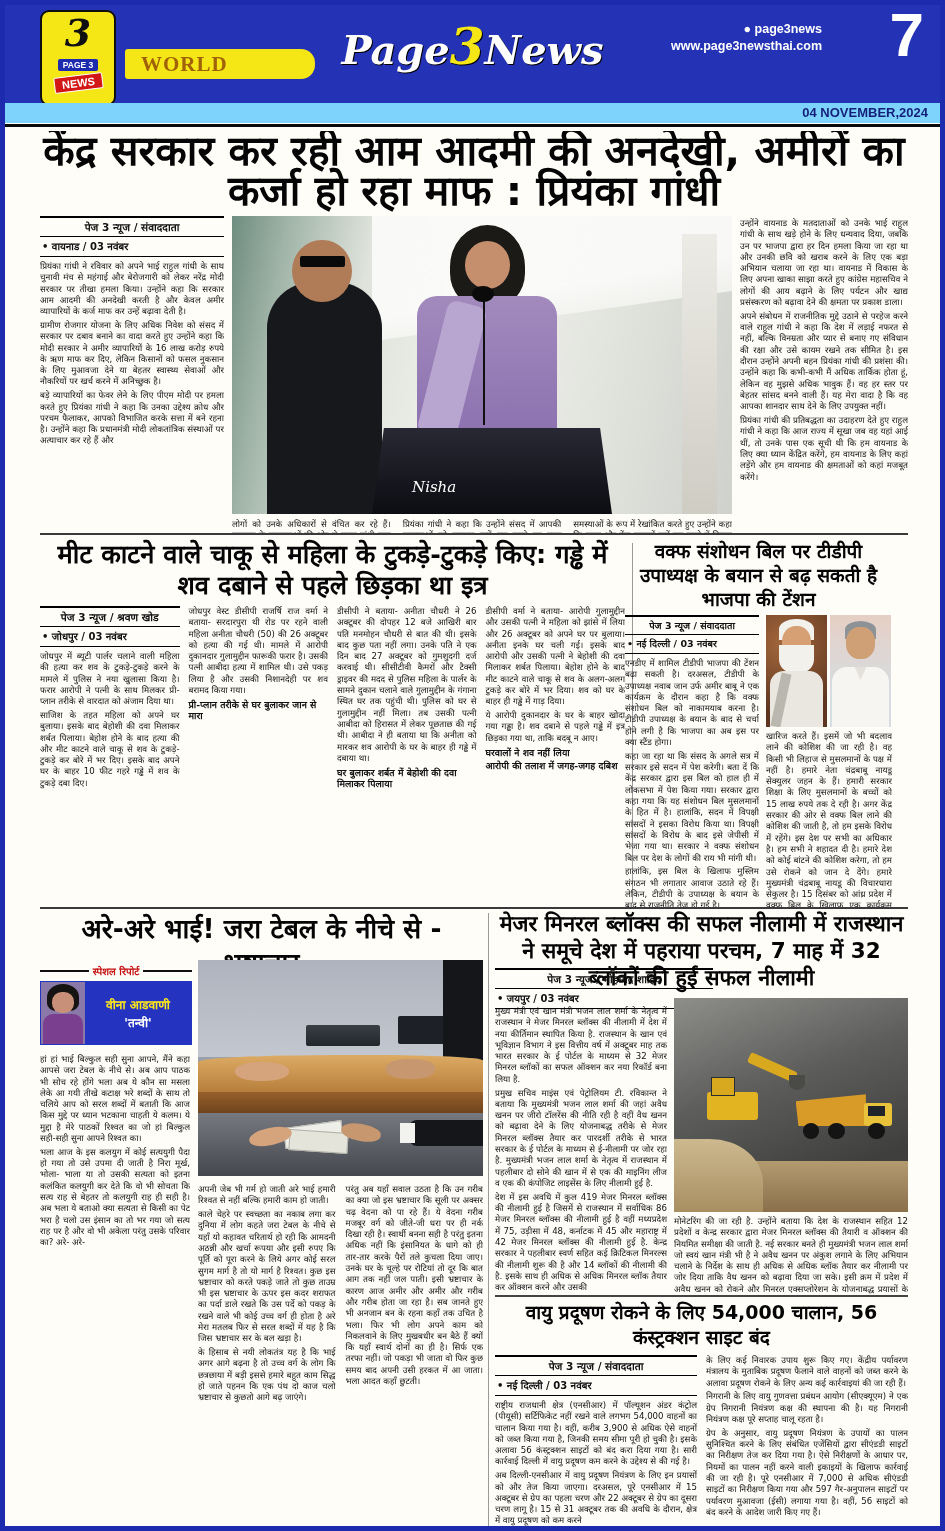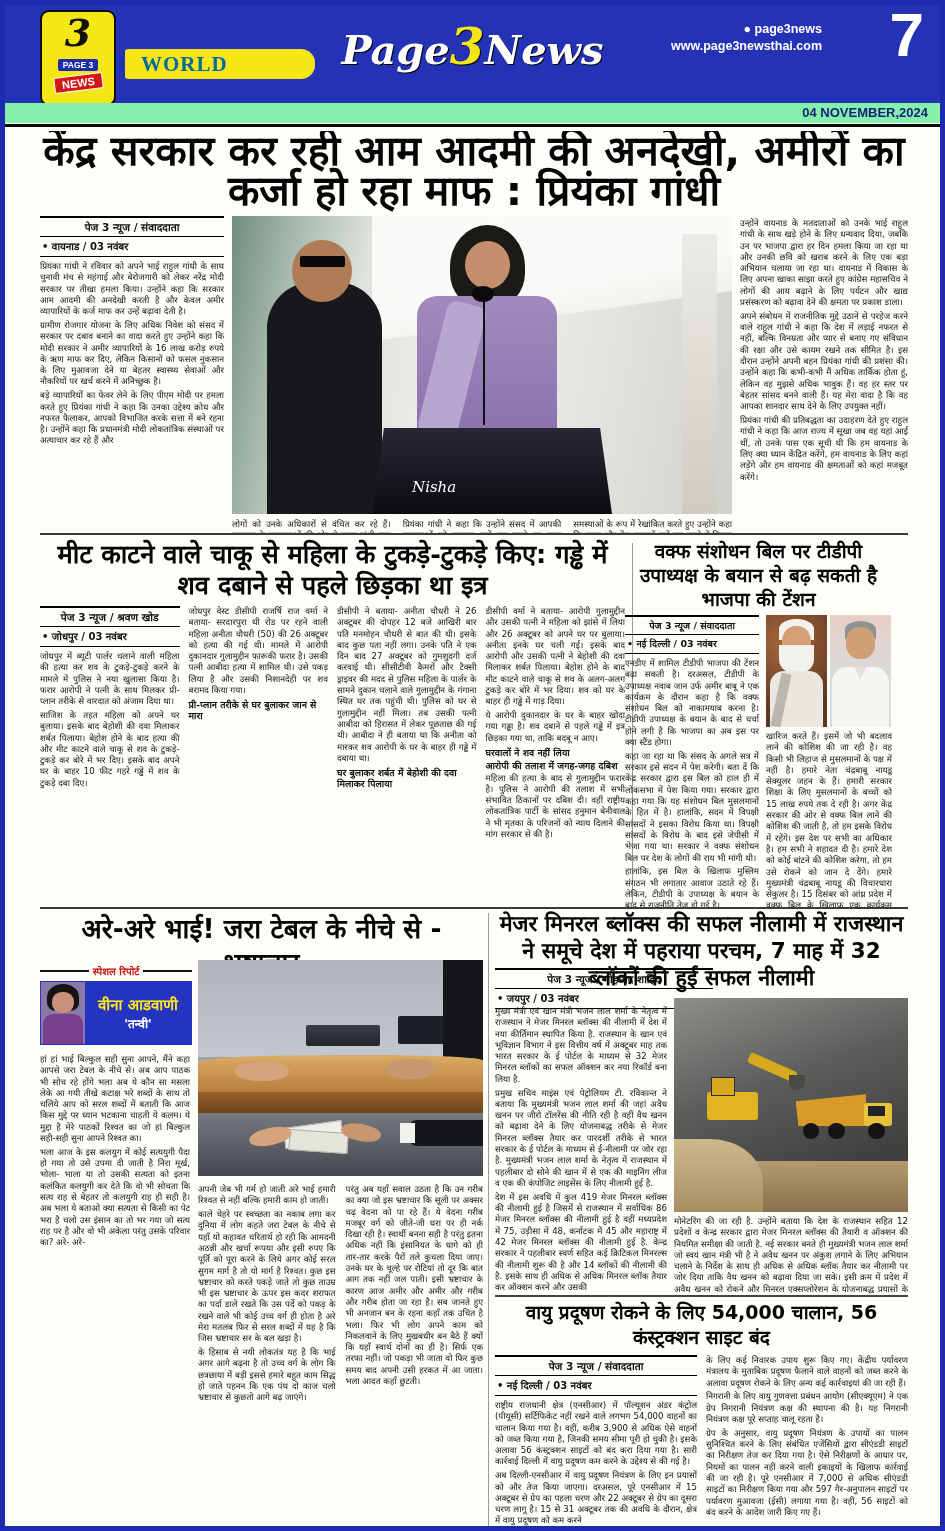--- a/index.html
+++ b/index.html
@@ -8,27 +8,27 @@
   
   .hdr{position:absolute;left:0;top:0;width:935px;height:118px;background:#2433b5;}
   .logo{position:absolute;left:35px;top:5px;width:76px;height:96px;background:#f5e616;
         border:2px solid #0e0e0e;border-radius:9px;text-align:center;box-sizing:border-box;}
   .logo-3{font-family:"DejaVu Serif",serif;font-style:italic;font-weight:800;font-size:38px;line-height:40px;color:#101010;margin-top:1px;}
   .logo-sub{display:inline-block;background:#1d2bae;color:#fff;font:700 8.5px "Liberation Sans",sans-serif;padding:1px 5px;border-radius:2px;}
   .logo-badge{display:inline-block;background:#d31616;color:#fff;font:800 11px "Liberation Sans",sans-serif;
         transform:rotate(-7deg);padding:1px 7px;border-radius:2px;border:1px solid #fff;margin-top:3px;}
   .world{position:absolute;left:120px;top:44px;width:190px;height:30px;background:#f5e616;border-radius:3px 14px 14px 3px;
         display:flex;align-items:center;padding-left:16px;box-sizing:border-box;}
-  .world span{font-family:"Liberation Serif",serif;font-weight:700;font-size:21px;color:#0369a1;letter-spacing:1px;}
+  .world span{font-family:"Liberation Serif",serif;font-weight:700;font-size:21px;color:#a16207;letter-spacing:1px;}
   .masthead{position:absolute;left:240px;right:240px;top:12px;text-align:center;white-space:nowrap;}
   .mh-w{font-family:"DejaVu Serif",serif;font-weight:800;font-style:italic;font-size:40px;color:#fff;text-shadow:1px 1px 0 #000;}
   .mh-3{font-family:"DejaVu Serif",serif;font-weight:800;font-style:italic;font-size:50px;color:#f5e616;text-shadow:1px 1px 0 #000;}
   .social{position:absolute;right:118px;top:16px;text-align:right;color:#fff;font:700 12.5px "Liberation Sans",sans-serif;line-height:17px;}
   .seven{position:absolute;right:16px;top:-6px;color:#fff;font:800 62px "Liberation Sans",sans-serif;}
-  .datestrip{position:absolute;left:0;bottom:0;width:100%;height:20px;background:#86efac;text-align:right;
+  .datestrip{position:absolute;left:0;bottom:0;width:100%;height:20px;background:#7dd3fc;text-align:right;
         font:800 13px/20px "Liberation Sans",sans-serif;color:#151f7a;padding-right:12px;box-sizing:border-box;}
   .main-rule{position:absolute;left:0;top:119px;width:935px;height:3px;background:#0a0a0a;}
   .hrule{position:absolute;background:#3a3a3a;height:2px;}
   .vrule{position:absolute;background:#9a9a9a;width:1px;}
   
   .headline{font-weight:800;text-align:center;color:#050505;margin:0;}
   .para{font-size:8.6px;line-height:11.3px;text-align:justify;margin:0 0 2.5px;break-inside:avoid-column;}
   .subhead{font-weight:700;font-size:9.3px;line-height:11.5px;text-align:left;margin:2px 0 1px;}
   .byline{border-top:2.2px solid #000;margin-bottom:4px;break-inside:avoid;}
   .byline-top{border-bottom:1.6px solid #000;text-align:center;font-weight:700;font-size:10.5px;padding:2px 0;}
@@ -93,21 +93,21 @@
   .sr-head{display:flex;align-items:center;gap:4px;}
   .sr-line{flex:1;height:2px;background:#101010;}
   .sr-label{font-weight:700;font-size:10px;color:#c41414;white-space:nowrap;}
   .author-row{display:flex;margin-top:3px;height:62px;border:1px solid #2433c0;}
   .author-photo{width:44px;height:100%;position:relative;background:#8a79a8;overflow:hidden;}
   .author-photo div{position:absolute;}
   .au-hair{left:14%;top:4%;width:72%;height:42%;background:#161412;border-radius:50% 50% 30% 30%;}
   .au-face{left:26%;top:16%;width:48%;height:34%;background:#c99079;border-radius:46%;}
   .au-dress{left:4%;top:52%;width:92%;height:48%;background:#7b3f8f;border-radius:10px 10px 0 0;}
   .author-panel{flex:1;background:#2433c0;display:flex;flex-direction:column;align-items:center;justify-content:center;gap:1px;}
-  .author-name{color:#ffe81a;font-weight:800;font-size:15px;}
+  .author-name{color:#ffe81a;font-weight:800;font-size:12px;}
   .pen-name{color:#fff;font-weight:700;font-size:12px;}
   .a4-photo{position:absolute;left:158px;top:48px;width:285px;height:216px;overflow:hidden;background:#9aa0ac;}
   .a4-photo div{position:absolute;}
   .dk-wall{left:0;top:0;width:100%;height:45%;background:linear-gradient(#aeb3bd,#c3c7cf);}
   .dk-books{left:38%;top:30%;width:26%;height:10%;background:linear-gradient(#3a3f46,#23262b);border-radius:2px;}
   .dk-laptop{left:70%;top:26%;width:22%;height:13%;background:#1d2026;border-radius:2px;}
   .dk-suit{right:0;top:0;width:14%;height:100%;background:#15161a;}
   .dk-top{left:0;top:44%;width:100%;height:18%;background:linear-gradient(#dcab64,#b57c3a);border-radius:50% 40% 0 0/18% 14% 0 0;}
   .dk-edge{left:0;top:61%;width:100%;height:10%;background:linear-gradient(#96602a,#6f441d);}
   .dk-under{left:0;top:71%;width:100%;height:29%;background:linear-gradient(#76797f,#44474d);}
@@ -180,21 +180,21 @@
     <h1 class="headline">केंद्र सरकार कर रही आम आदमी की अनदेखी, अमीरों का कर्जा हो रहा माफ : प्रियंका गांधी</h1>
     <div class="a1-row">
       <div class="a1-left">
         <div class="byline">
           <div class="byline-top">पेज 3 न्यूज / संवाददाता</div>
           <div class="byline-date">• वायनाड / 03 नवंबर</div>
         </div>
         <div>
             <p class="para">प्रियंका गांधी ने रविवार को अपने भाई राहुल गांधी के साथ चुनावी मंच से महंगाई और बेरोजगारी को लेकर नरेंद्र मोदी सरकार पर तीखा हमला किया। उन्होंने कहा कि सरकार आम आदमी की अनदेखी करती है और केवल अमीर व्यापारियों के कर्ज माफ कर उन्हें बढ़ावा देती है।</p>
             <p class="para">ग्रामीण रोजगार योजना के लिए अधिक निवेश को संसद में सरकार पर दबाव बनाने का वादा करते हुए उन्होंने कहा कि मोदी सरकार ने अमीर व्यापारियों के 16 लाख करोड़ रुपये के ऋण माफ कर दिए, लेकिन किसानों को फसल नुकसान के लिए मुआवजा देने या बेहतर स्वास्थ्य सेवाओं और नौकरियों पर खर्च करने में अनिच्छुक है।</p>
-            <p class="para">बड़े व्यापारियों का फेवर लेने के लिए पीएम मोदी पर हमला करते हुए प्रियंका गांधी ने कहा कि उनका उद्देश्य क्रोध और नफरत फैलाकर, आपको विभाजित करके सत्ता में बने रहना है। उन्होंने कहा कि प्रधानमंत्री मोदी लोकतांत्रिक संस्थाओं पर अत्याचार कर रहे हैं और</p>
+            <p class="para">बड़े व्यापारियों का फेवर लेने के लिए पीएम मोदी पर हमला करते हुए प्रियंका गांधी ने कहा कि उनका उद्देश्य क्रोध और परचम फैलाकर, आपको विभाजित करके सत्ता में बने रहना है। उन्होंने कहा कि प्रधानमंत्री मोदी लोकतांत्रिक संस्थाओं पर अत्याचार कर रहे हैं और</p>
           </div>
       </div>
       <div class="a1-mid">
         <div class="photo1">
           <div class="p1-canopy"></div>
           <div class="p1-pillar"></div>
           <div class="p1-man"></div>
           <div class="p1-man-head"></div>
           <div class="p1-shades"></div>
           <div class="p1-hair"></div>
@@ -232,21 +232,20 @@
     <p class="para">जोधपुर में ब्यूटी पार्लर चलाने वाली महिला की हत्या कर शव के टुकड़े-टुकड़े करने के मामले में पुलिस ने नया खुलासा किया है। फरार आरोपी ने पत्नी के साथ मिलकर प्री-प्लान तरीके से वारदात को अंजाम दिया था।</p>
         <p class="para">साजिश के तहत महिला को अपने घर बुलाया। इसके बाद बेहोशी की दवा मिलाकर शर्बत पिलाया। बेहोश होने के बाद हत्या की और मीट काटने वाले चाकू से शव के टुकड़े-टुकड़े कर बोरे में भर दिए। इसके बाद अपने घर के बाहर 10 फीट गहरे गड्ढे में शव के टुकड़े दबा दिए।</p>
         <p class="para">जोधपुर वेस्ट डीसीपी राजर्षि राज वर्मा ने बताया- सरदारपुरा थी रोड पर रहने वाली महिला अनीता चौधरी (50) की 26 अक्टूबर को हत्या की गई थी। मामले में आरोपी दुकानदार गुलामुद्दीन फारूकी फरार है। उसकी पत्नी आबीदा हत्या में शामिल थी। उसे पकड़ लिया है और उसकी निशानदेही पर शव बरामद किया गया।</p>
         <p class="para subhead">प्री-प्लान तरीके से घर बुलाकर जान से मारा</p>
         <p class="para">डीसीपी ने बताया- अनीता चौधरी ने 26 अक्टूबर की दोपहर 12 बजे आखिरी बार पति मनमोहन चौधरी से बात की थी। इसके बाद कुछ पता नहीं लगा। उनके पति ने एक दिन बाद 27 अक्टूबर को गुमशुदगी दर्ज करवाई थी। सीसीटीवी कैमरों और टैक्सी ड्राइवर की मदद से पुलिस महिला के पार्लर के सामने दुकान चलाने वाले गुलामुद्दीन के गंगाना स्थित घर तक पहुंची थी। पुलिस को घर से गुलामुद्दीन नहीं मिला। तब उसकी पत्नी आबीदा को हिरासत में लेकर पूछताछ की गई थी। आबीदा ने ही बताया था कि अनीता को मारकर शव आरोपी के घर के बाहर ही गड्ढे में दबाया था।</p>
         <p class="para subhead">घर बुलाकर शर्बत में बेहोशी की दवा मिलाकर पिलाया</p>
         <p class="para">डीसीपी वर्मा ने बताया- आरोपी गुलामुद्दीन और उसकी पत्नी ने महिला को झांसे में लिया और 26 अक्टूबर को अपने घर पर बुलाया। अनीता इनके घर चली गई। इसके बाद आरोपी और उसकी पत्नी ने बेहोशी की दवा मिलाकर शर्बत पिलाया। बेहोश होने के बाद मीट काटने वाले चाकू से शव के अलग-अलग टुकड़े कर बोरे में भर दिया। शव को घर के बाहर ही गड्ढे में गाड़ दिया।</p>
         <p class="para">ये आरोपी दुकानदार के घर के बाहर खोदा गया गड्ढा है। शव दबाने से पहले गड्ढे में इत्र छिड़का गया था, ताकि बदबू न आए।</p>
         <p class="para subhead">घरवालों ने शव नहीं लिया</p>
         <p class="para subhead">आरोपी की तलाश में जगह-जगह दबिश</p>
-        <p class="para">महिला की हत्या के बाद से गुलामुद्दीन फरार है। पुलिस ने आरोपी की तलाश में सभी संभावित ठिकानों पर दबिश दी। वहीं राष्ट्रीय लोकतांत्रिक पार्टी के सांसद हनुमान बेनीवाल ने भी मृतका के परिजनों को न्याय दिलाने की मांग सरकार से की है।</p>
       </div>
   </section>
 
   <div class="vrule vr1"></div>
 
   <section class="art a3">
     <h2 class="headline">वक्फ संशोधन बिल पर टीडीपी उपाध्यक्ष के बयान से बढ़ सकती है भाजपा की टेंशन</h2>
     <div class="a3-row">
       <div class="a3-c1">
         <div class="byline">

